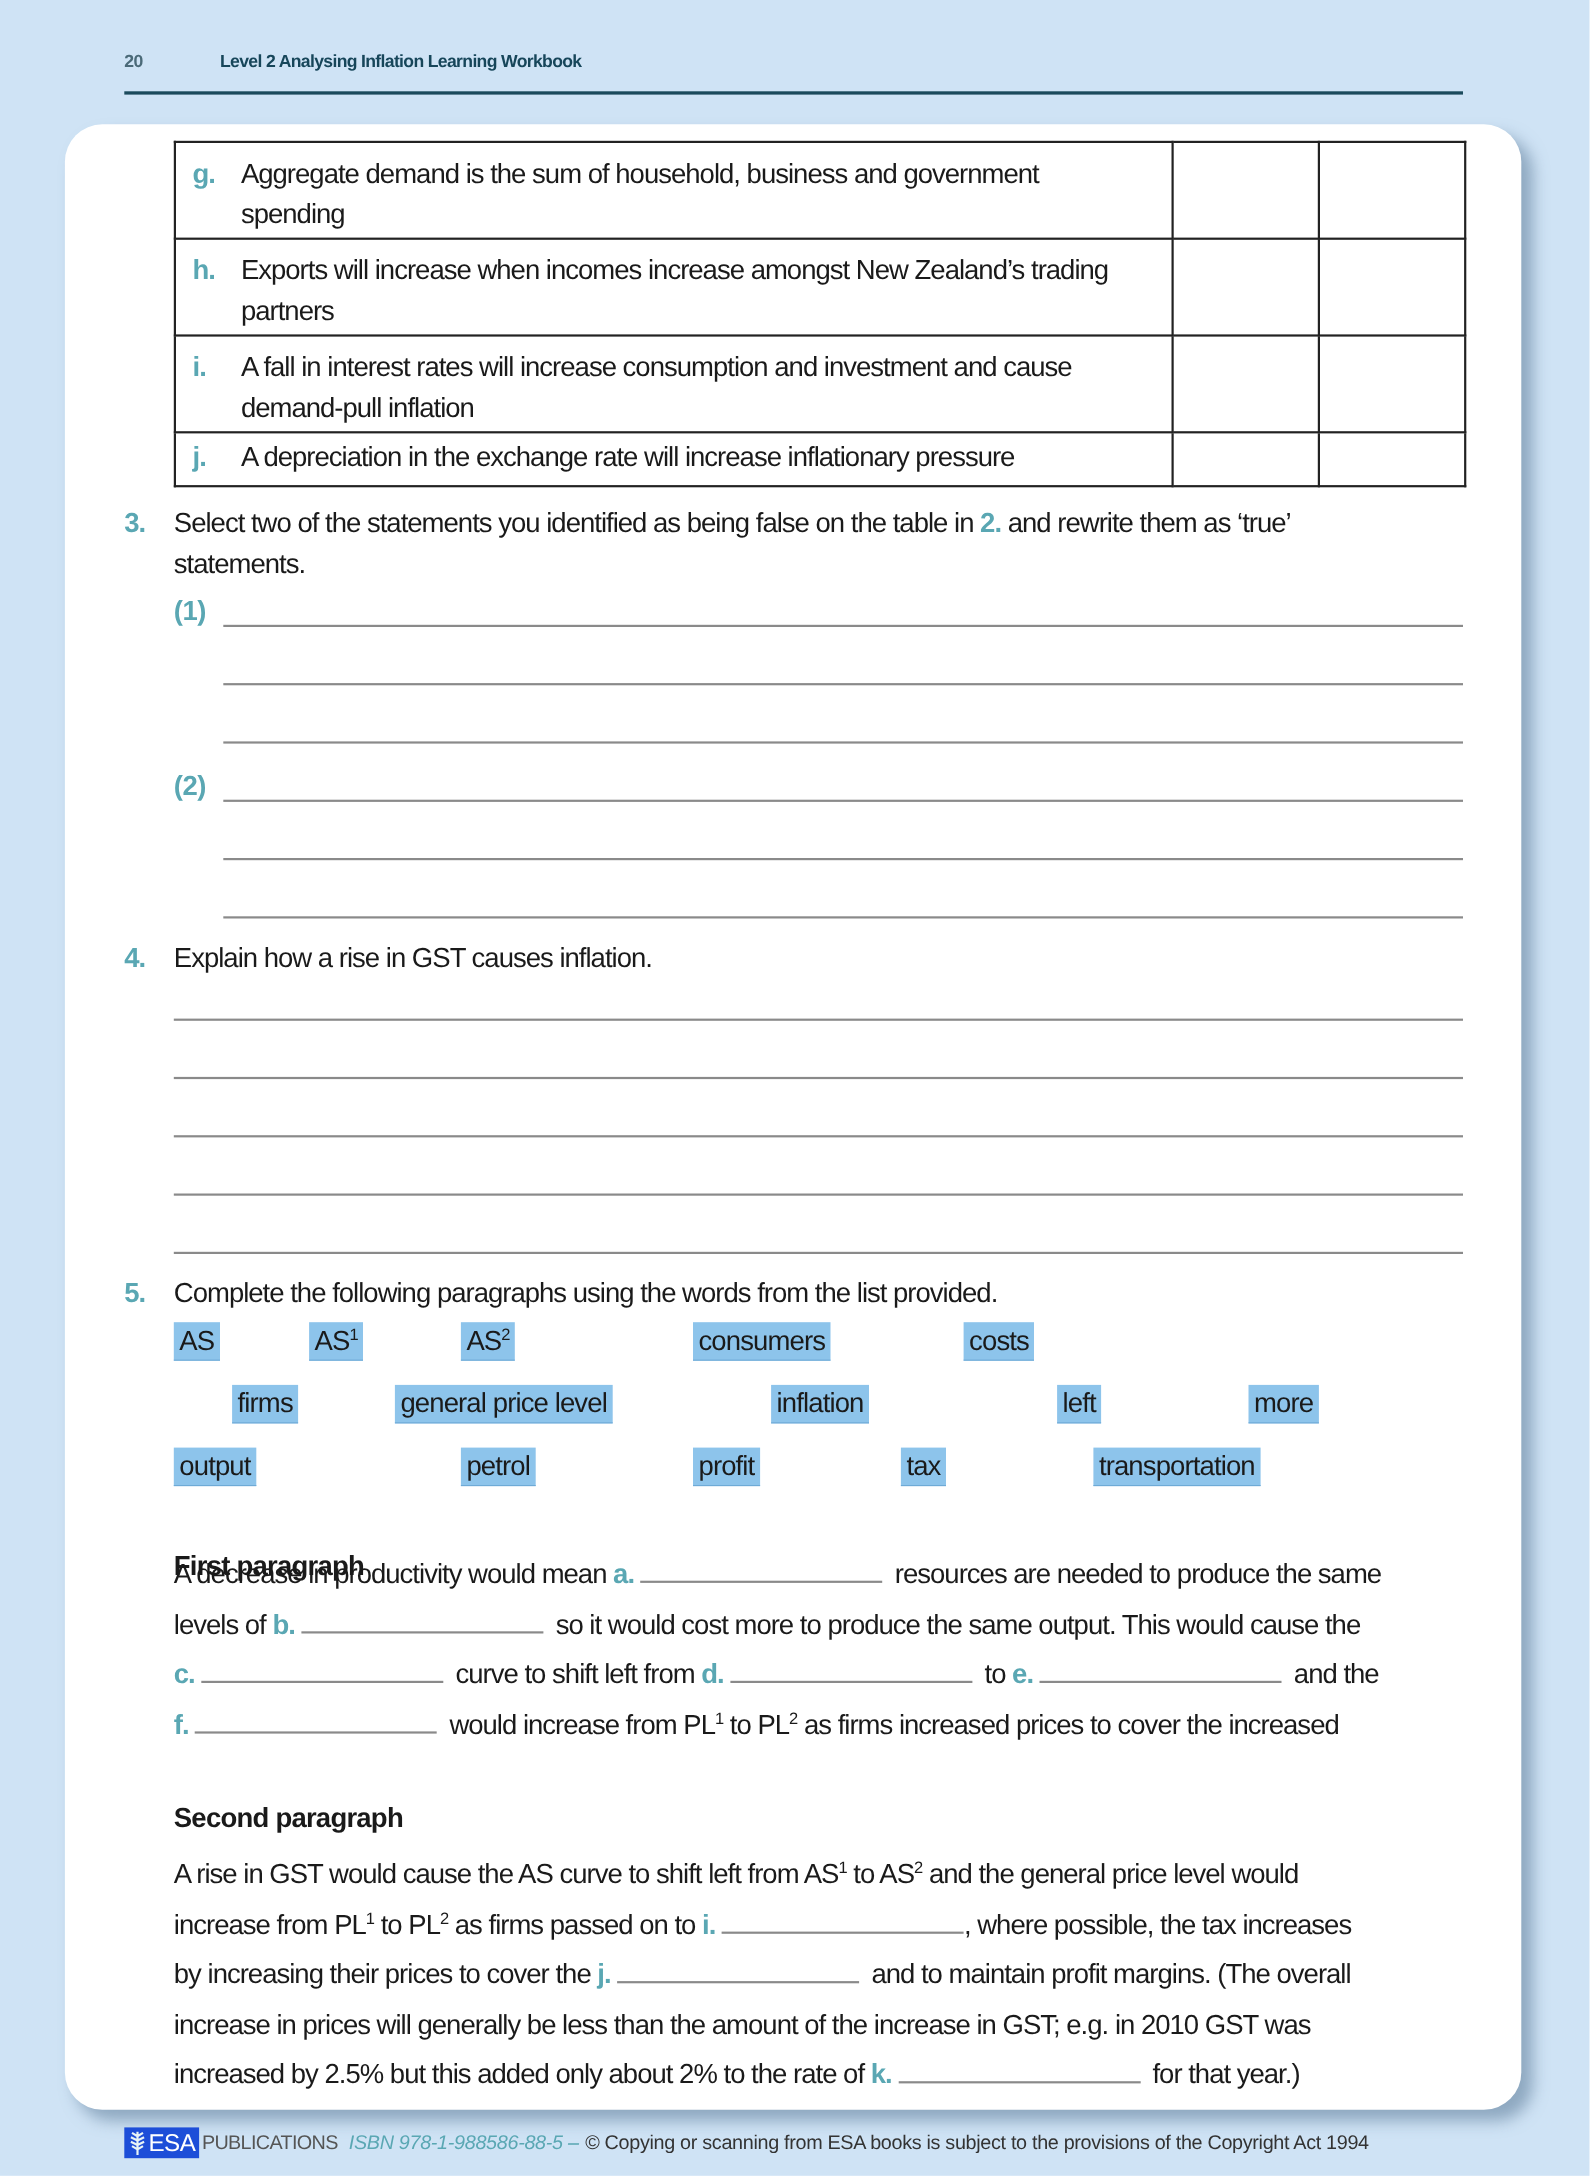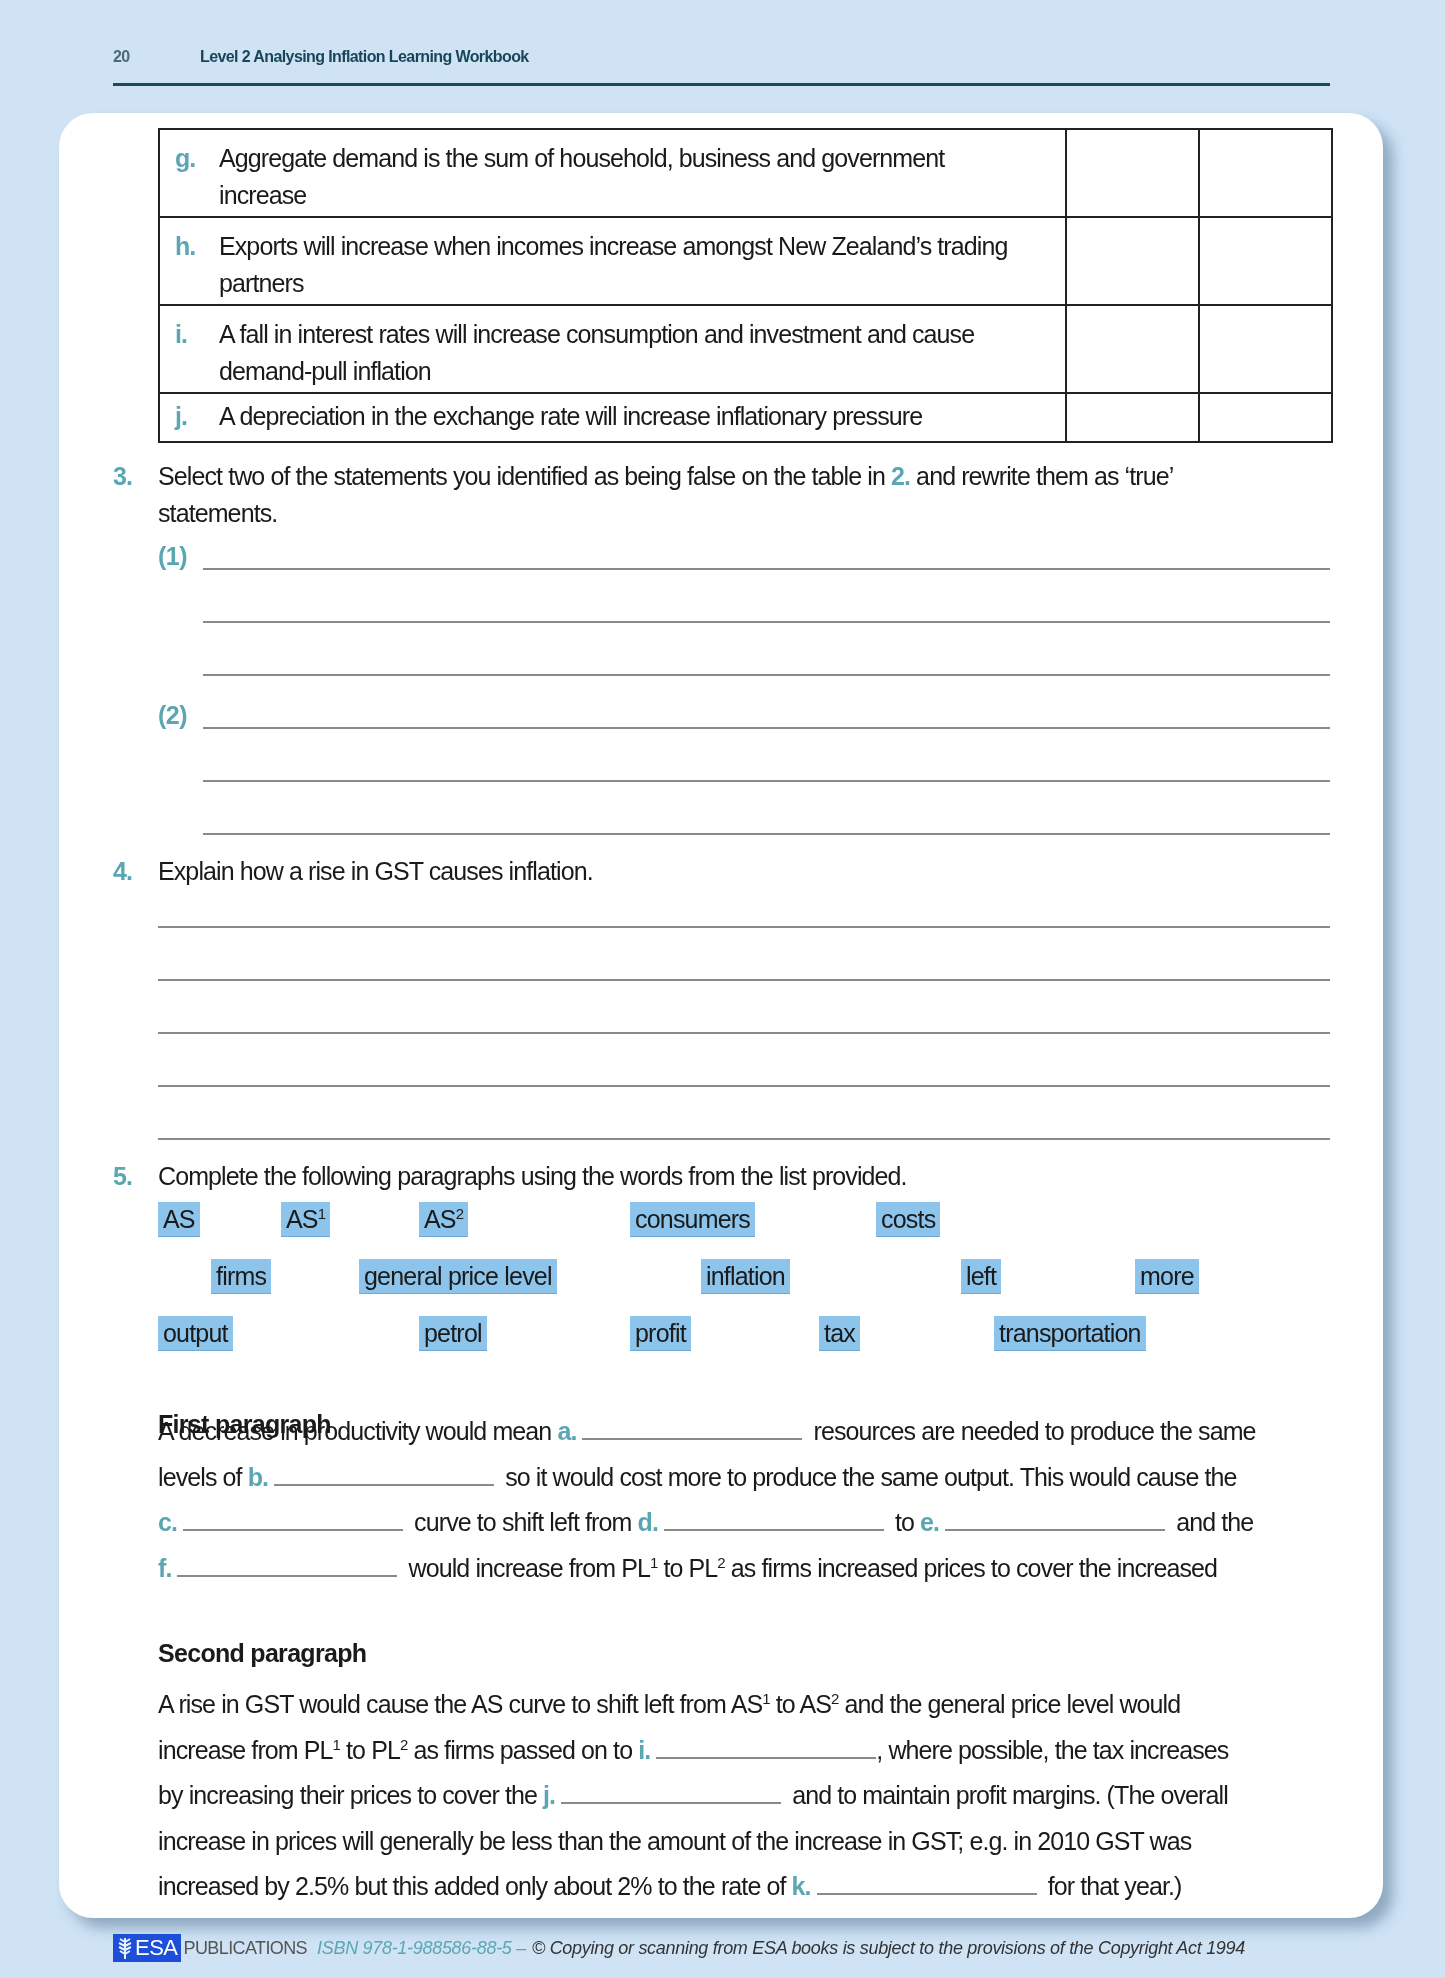--- a/index.html
+++ b/index.html
@@ -57,41 +57,41 @@
   .blank { display: inline-block; width: 220px; border-bottom: 2px solid #8a8a8a; height: 20px; margin: 0 5px 0 6px; vertical-align: baseline; }
   .para sup { font-size: 15px; vertical-align: 9px; line-height: 0; }
 
   .footer { position: absolute; left: 113px; top: 1934px; height: 28px; display: flex; align-items: center;
     font-size: 18px; letter-spacing: -0.3px; }
   .logo { background: #1d4ed8; color: #fff; height: 28px; display: flex; align-items: center; padding: 0 3px;
     font-family: "Liberation Sans", sans-serif; font-size: 22px; letter-spacing: -0.5px; }
   .logo svg { margin-right: 1px; }
   .pub { color: #555; margin-left: 3px; font-family: "Liberation Sans", sans-serif; font-size: 18px; letter-spacing: -0.6px; }
   .isbn { color: #5aa7b3; font-style: italic; margin-left: 10px; }
-  .copy { color: #333; font-style: italic; margin-left: 6px; }
+  .copy { color: #333; margin-left: 6px; }
 </style>
 </head>
 <body>
 
 <div class="header">
   <span class="pg">20</span>
   <span>Level 2 Analysing Inflation Learning Workbook</span>
 </div>
 
 <div class="card"></div>
 
 <div class="content">
 
   <table class="tf">
     <tbody>
         <tr class="row-2">
       <td class="stmt">
             <div class="stmt-inner">
               <span class="lbl teal">g.</span>
-              <span><span>Aggregate demand is the sum of household, business and government</span><br><span>increase</span></span>
+              <span><span>Aggregate demand is the sum of household, business and government</span><br><span>spending</span></span>
             </div>
           </td>
       <td class="box"></td>
       <td class="box2"></td>
     </tr>
     <tr class="row-2">
       <td class="stmt">
             <div class="stmt-inner">
               <span class="lbl teal">h.</span>
               <span><span>Exports will increase when incomes increase amongst New Zealand’s trading</span><br><span>partners</span></span>

